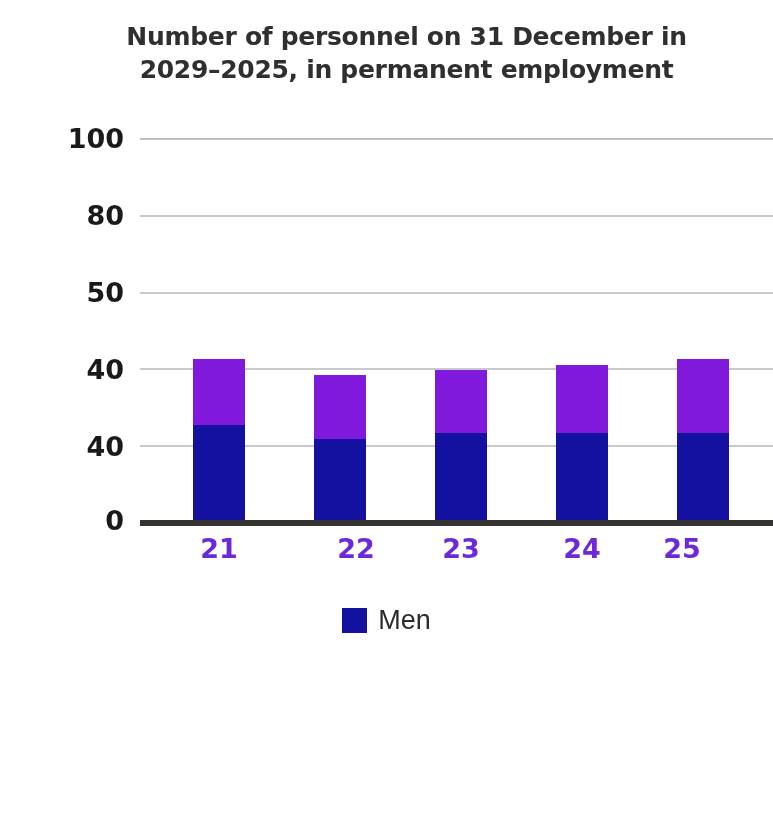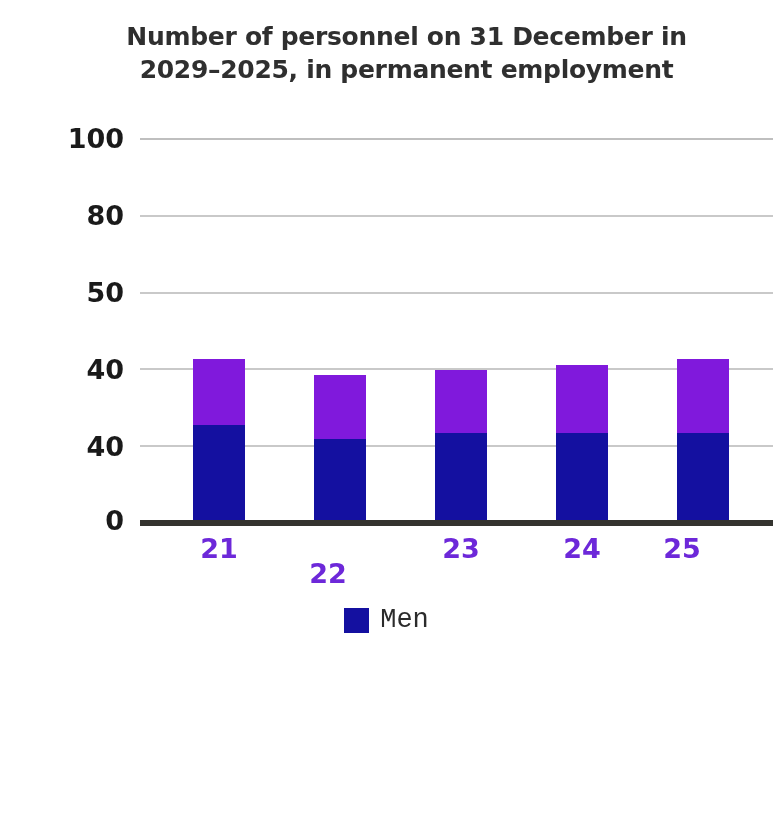--- a/index.html
+++ b/index.html
@@ -136,21 +136,21 @@
     display: flex;
     align-items: center;
     gap: 11px;
   }
   .legend-swatch {
     width: 25px;
     height: 25px;
     display: block;
   }
   .legend-label {
-    font-family: Liberation Mono, monospace;
+    font-family: Liberation Sans, sans-serif;
     font-size: 27px;
     line-height: 27px;
     color: #2b2b2b;
   }
 </style>
 </head>
 <body>
 
 <div id="chart-title">
   <span class="title-line">Number of personnel on 31 December in</span>
@@ -197,21 +197,21 @@
 
     <div class="bar-group" style="left:537px;height:163.2px;">
       <div class="bar-seg seg-women" style="top:0px;height:73.7px;"></div>
       <div class="bar-seg seg-men" style="top:73.7px;height:89.5px;"></div>
     </div>
   </div>
 
   <div id="axis-line"></div>
 
   <div class="xtick" style="left:219px;">21</div>
-  <div class="xtick" style="left:328px;margin-top:25px;">22</div>
+  <div class="xtick" style="left:356px;">22</div>
   <div class="xtick" style="left:461px;">23</div>
   <div class="xtick" style="left:582px;">24</div>
   <div class="xtick" style="left:682px;">25</div>
 
   <div id="legend">
     <div class="legend-item">
       <span class="legend-swatch" style="background:#1410a0;"></span>
       <span class="legend-label">Men</span>
     </div>
   </div>

